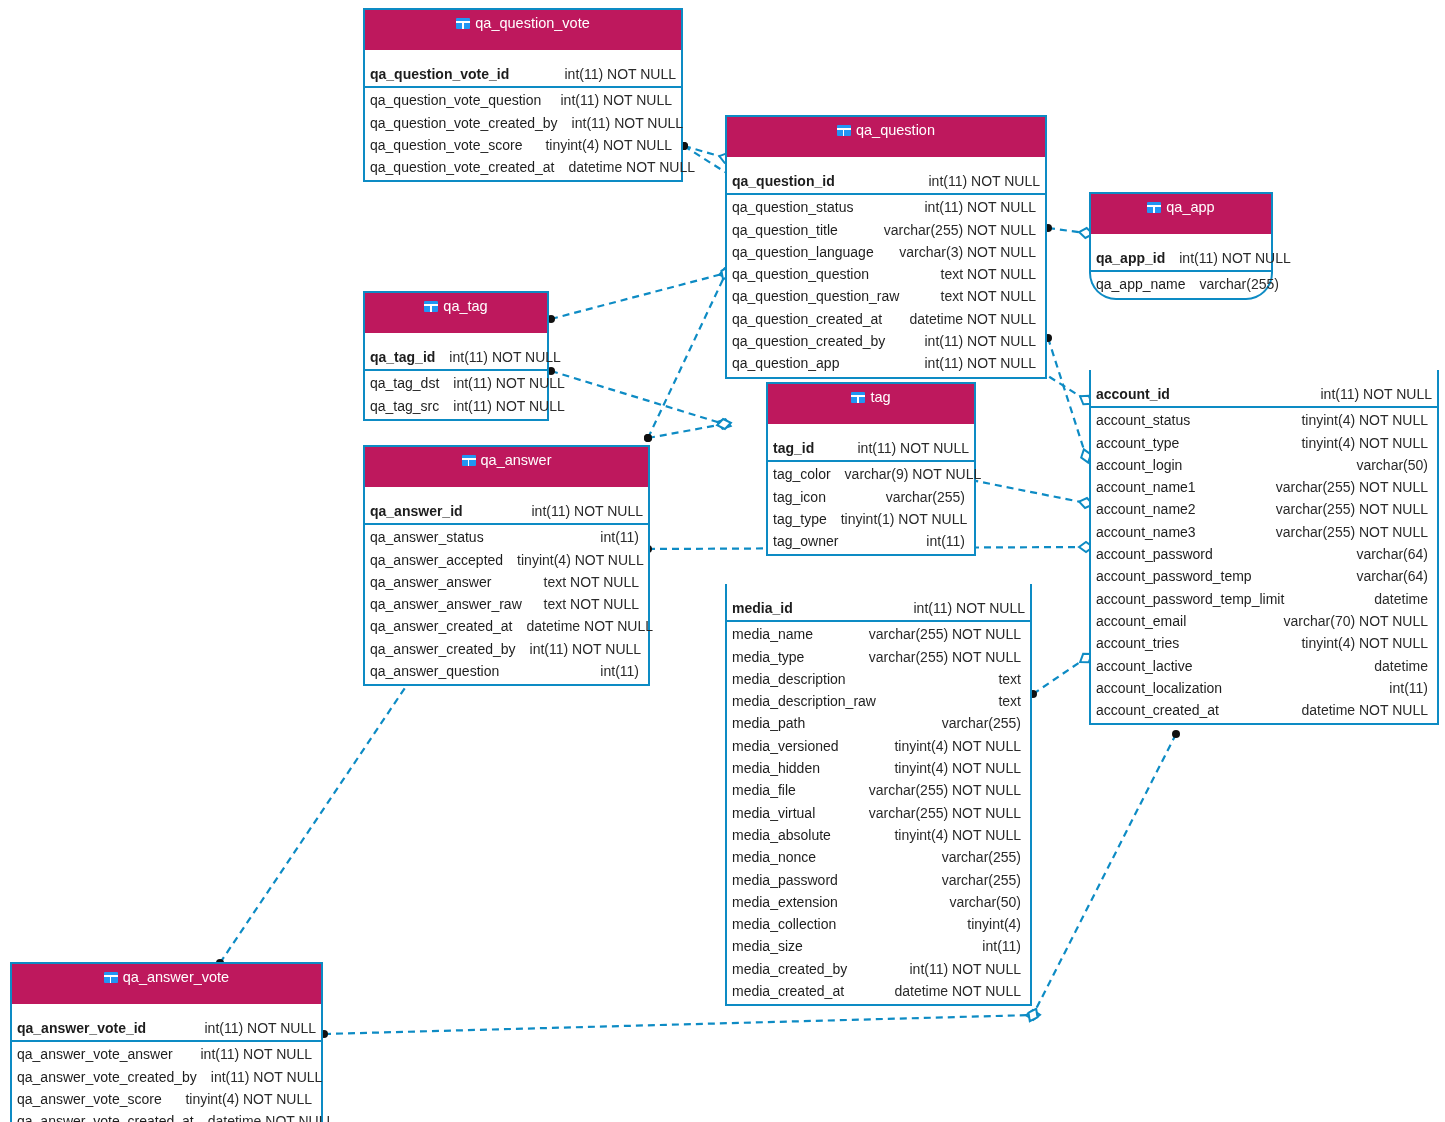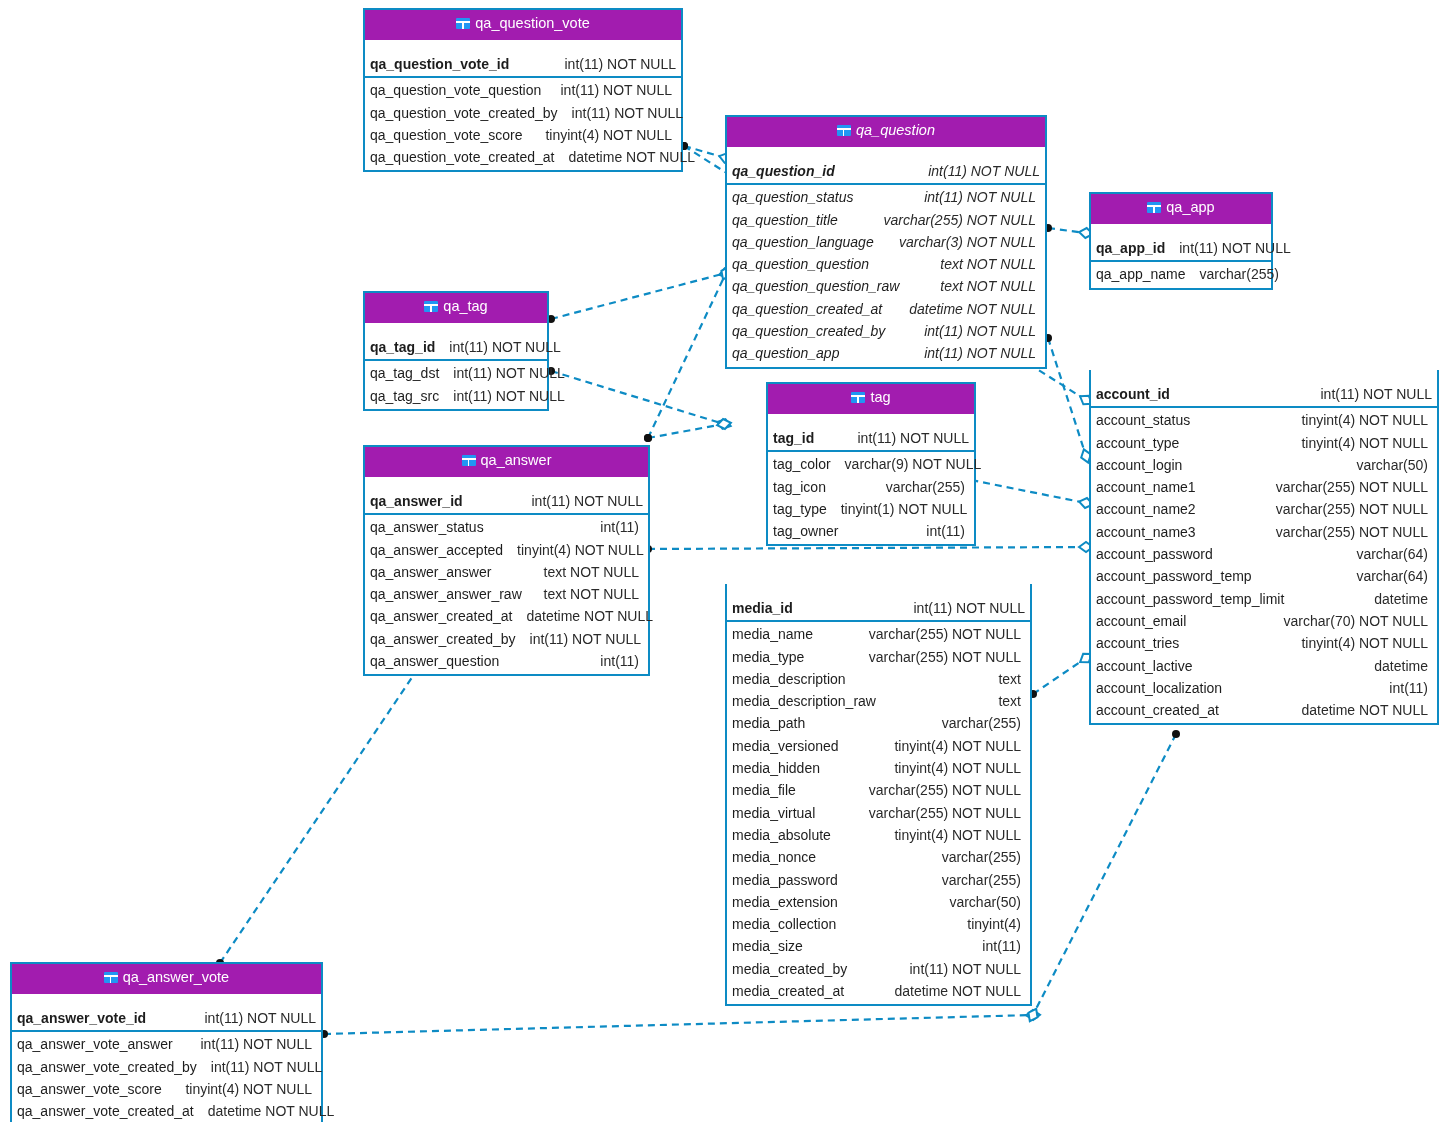--- a/index.html
+++ b/index.html
@@ -24,23 +24,23 @@
   }
   .entity {
     position: absolute;
     z-index: 2;
     background: #ffffff;
     border: 2px solid #0d8bc4;
     border-top: none;
     box-shadow: 0 0 0 0 rgba(0,0,0,0);
   }
   .entity-header {
-    background: #a21caf;
+    background: #be185d;
     color: #ffffff;
-    height: 32px;
+    height: 42px;
     line-height: 26px;
     text-align: center;
     font-size: 14.5px;
     white-space: nowrap;
     border: 2px solid #0d8bc4;
     border-bottom: none;
     margin: -2px -2px 0 -2px;
     padding: 0 6px;
   }
   .tbl-icon {
@@ -183,21 +183,21 @@
           <div class="row">
             <span class="col-name">qa_question_vote_score</span>
             <span class="col-type">tinyint(4) NOT NULL</span>
           </div>
           <div class="row">
             <span class="col-name">qa_question_vote_created_at</span>
             <span class="col-type">datetime NOT NULL</span>
           </div>
         </div>
       </div>
-      <div class="entity" style="left: 725px; top: 117px; width: 322px; font-style: italic;">
+      <div class="entity" style="left: 725px; top: 117px; width: 322px;">
         <div class="entity-header"><span class="tbl-icon"></span><span>qa_question</span></div>
         <div class="pk-block pk-row">
           <div class="row pk">
             <span class="col-name">qa_question_id</span>
             <span class="col-type">int(11) NOT NULL</span>
           </div>
         </div>
         <div class="rows-block">
           <div class="row">
             <span class="col-name">qa_question_status</span>
@@ -226,21 +226,21 @@
           <div class="row">
             <span class="col-name">qa_question_created_by</span>
             <span class="col-type">int(11) NOT NULL</span>
           </div>
           <div class="row">
             <span class="col-name">qa_question_app</span>
             <span class="col-type">int(11) NOT NULL</span>
           </div>
         </div>
       </div>
-      <div class="entity" style="left: 1089px; top: 194px; width: 184px;">
+      <div class="entity" style="left: 1089px; top: 194px; width: 184px; border-radius: 27px;">
         <div class="entity-header"><span class="tbl-icon"></span><span>qa_app</span></div>
         <div class="pk-block pk-row">
           <div class="row pk">
             <span class="col-name">qa_app_id</span>
             <span class="col-type">int(11) NOT NULL</span>
           </div>
         </div>
         <div class="rows-block">
           <div class="row">
             <span class="col-name">qa_app_name</span>

